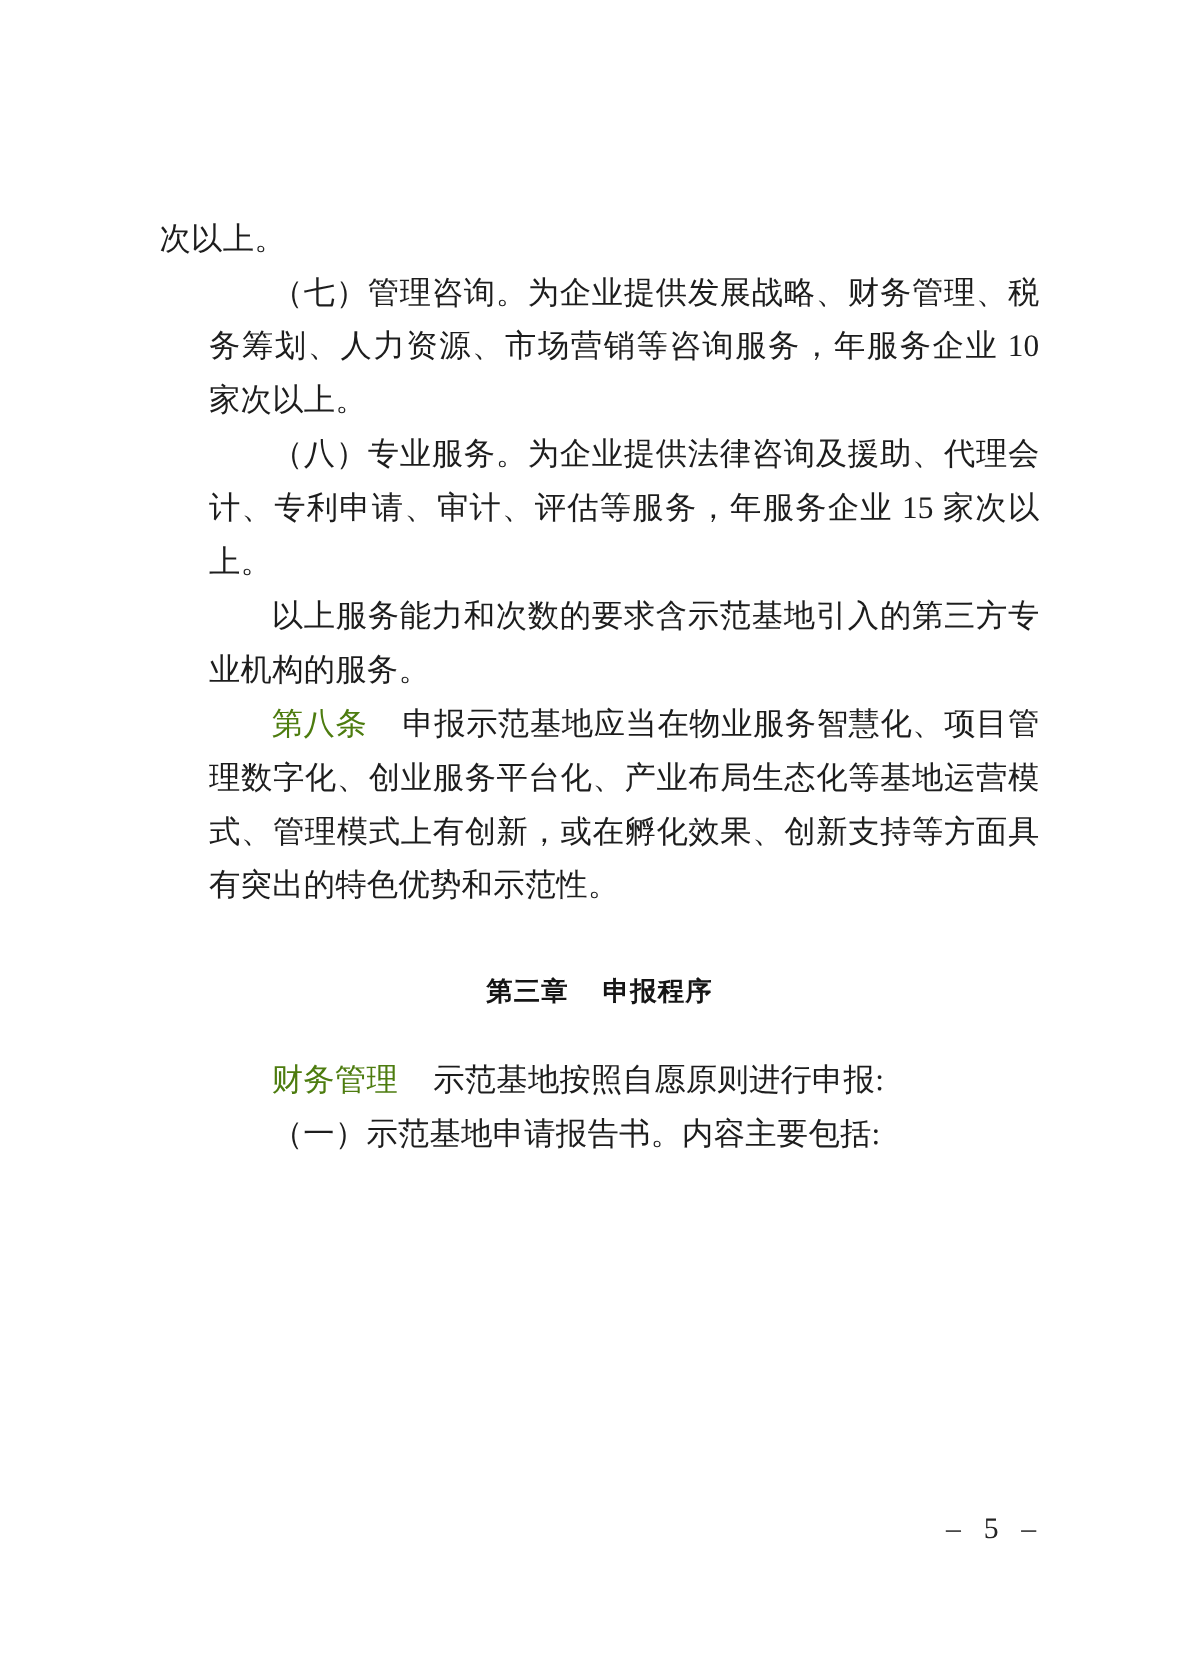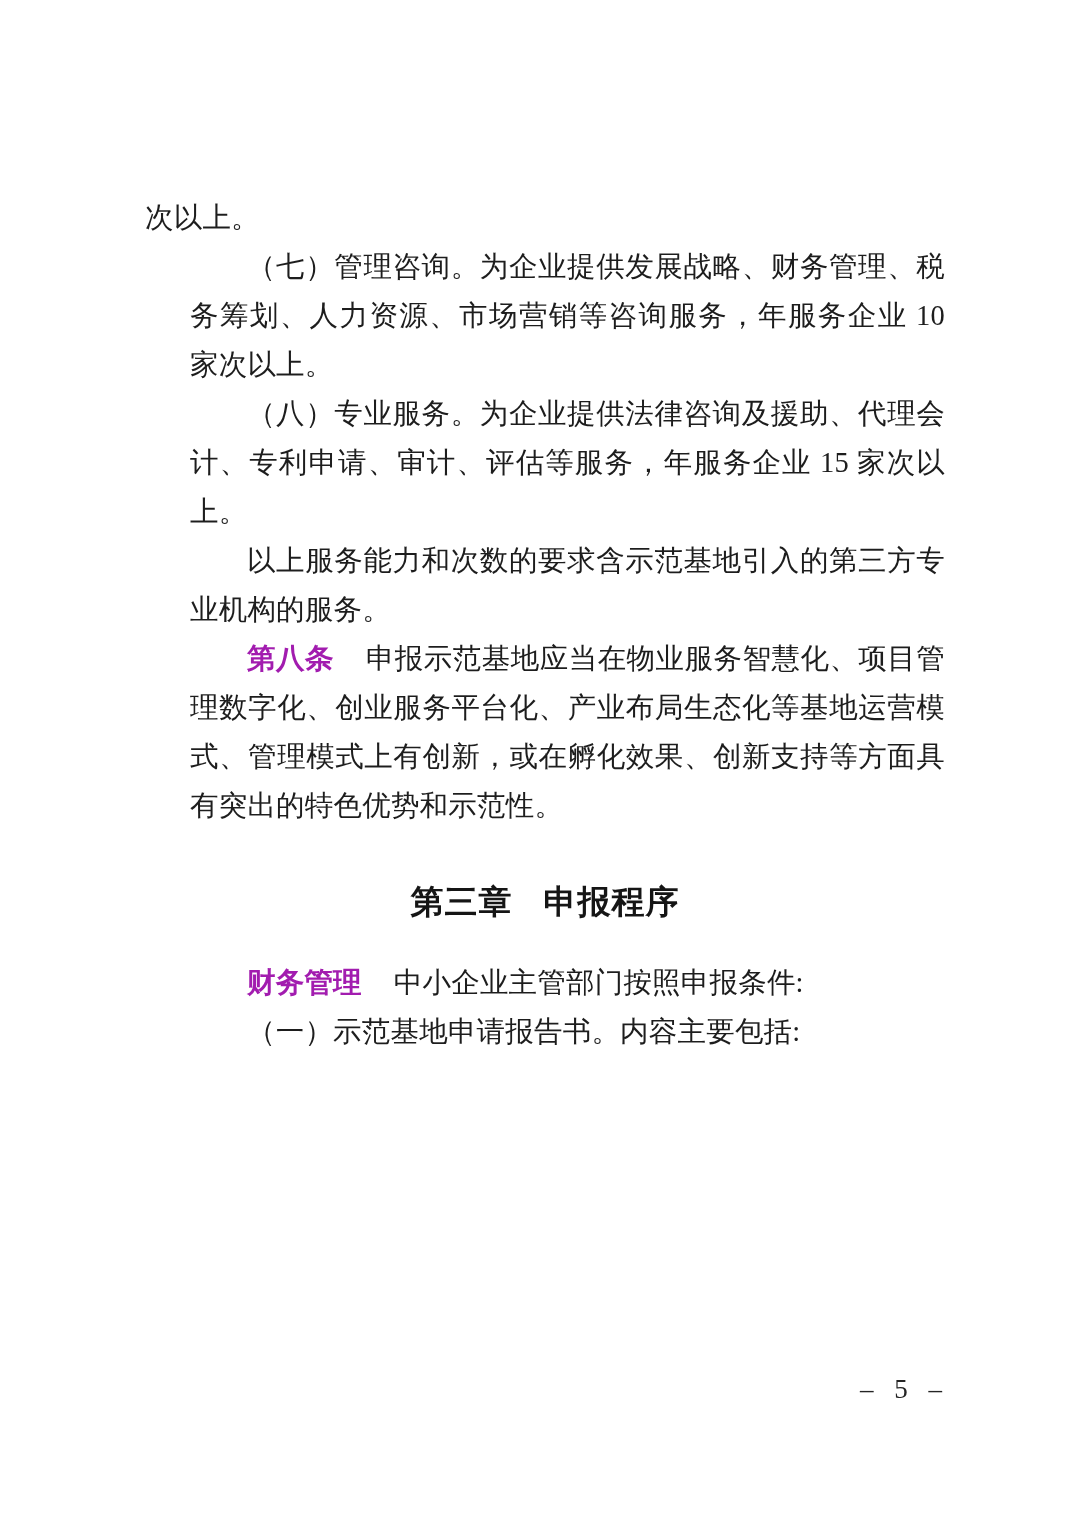--- a/index.html
+++ b/index.html
@@ -34,31 +34,31 @@
     line-height: 49px;
     text-align: justify;
     letter-spacing: 0.2px;
   }
   .doc p.indent {
     text-indent: 57px;
     margin-left: 45px;
   }
   .clause {
     font-family: "Liberation Sans", "DejaVu Sans", sans-serif;
-    font-weight: 700;
-    color: #a21caf;
+    font-weight: 400;
+    color: #4d7c0f;
     margin-right: 32px;
   }
   .chapter {
     margin: 47px 0 32px 0;
     padding: 0;
     text-align: center;
     font-family: "Liberation Sans", "DejaVu Sans", sans-serif;
     font-weight: 700;
-    font-size: 33px;
+    font-size: 24px;
     line-height: 49px;
     color: #151515;
     letter-spacing: 1px;
   }
   .chapter .chapter-title {
     margin-left: 31px;
   }
   .pagenum {
     position: absolute;
     top: 1372px;
@@ -89,21 +89,21 @@
       <span class="clause">第八条</span><span>申报示范基地应当在物业服务智慧化、项目管理数字化、创业服务平台化、产业布局生态化等基地运营模式、管理模式上有创新，或在孵化效果、创新支持等方面具有突出的特色优势和示范性。</span>
     </p>
 
     <h2 class="chapter">
       <span>第三章</span><span class="chapter-title">申报程序</span>
     </h2>
 
 
 
     <p class="indent">
-      <span class="clause">财务管理</span><span>中小企业主管部门按照申报条件:</span>
+      <span class="clause">财务管理</span><span>示范基地按照自愿原则进行申报:</span>
     </p>
 
     <p class="indent">（一）示范基地申请报告书。内容主要包括:</p>
 
   </div>
 
   <div class="pagenum">– 5 –</div>
 
 </div>
 

